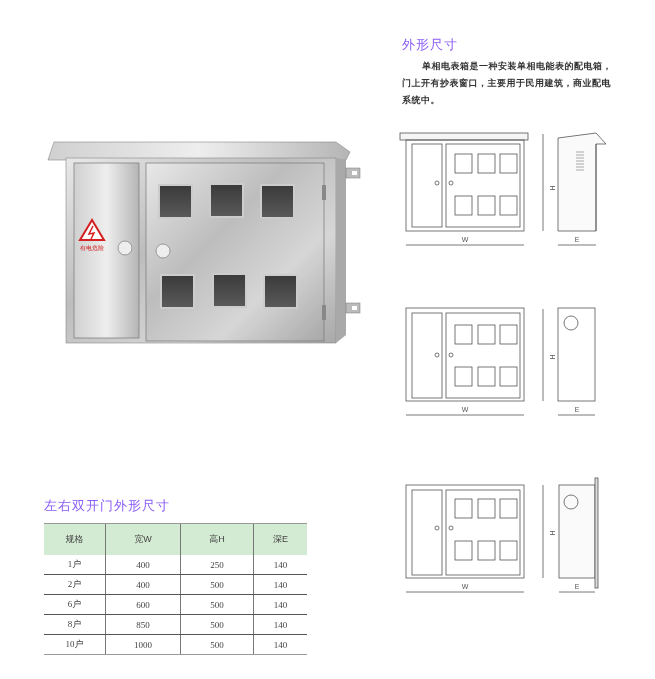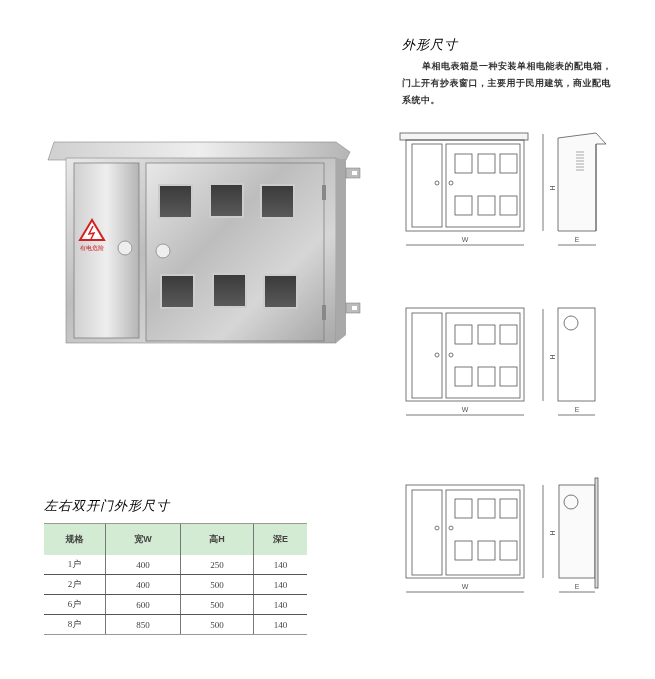--- a/index.html
+++ b/index.html
@@ -1,21 +1,21 @@
 <!DOCTYPE html>
 <html><head>
 <meta charset="utf-8">
 <style>
   html,body{margin:0;padding:0;background:#fff;}
   body{width:655px;height:679px;position:relative;overflow:hidden;font-family:"DejaVu Sans",sans-serif;color:#333;}
   .abs{position:absolute;}
-  .title-green{color:#000000;font-size:13px;letter-spacing:1px;font-style:italic;}
+  .title-green{color:#8b5cf6;font-size:13px;letter-spacing:1px;}
   .desc{font-size:9px;line-height:17px;color:#333;width:215px;letter-spacing:0.5px;}
   table.spec{border-collapse:collapse;font-family:"Liberation Sans",sans-serif;font-size:9px;color:#444;}
-  table.spec th{background:#d4ebd3;font-weight:bold;height:29px;border-top:1px solid #999;}
+  table.spec th{background:#d4ebd3;font-weight:normal;height:29px;border-top:1px solid #999;}
   table.spec td{height:17px;border-bottom:1px solid #555;text-align:center;font-family:Liberation Serif, serif;}
   table.spec th,table.spec td{text-align:center;border-left:1px solid #777;}
   table.spec th:first-child,table.spec td:first-child{border-left:none;}
   table.spec tr:last-child td{border-bottom:1px solid #999;}
   svg{display:block;}
 </style>
 </head>
 <body>
 
 <div class="abs title-green" style="left:402px;top:36px;">外形尺寸</div>
@@ -190,14 +190,20 @@
         <td>600</td>
         <td>500</td>
         <td>140</td>
       </tr>
     <tr>
         <td>8户</td>
         <td>850</td>
         <td>500</td>
         <td>140</td>
       </tr>
+    <tr>
+        <td>10户</td>
+        <td>1000</td>
+        <td>500</td>
+        <td>140</td>
+      </tr>
   </tbody>
 </table>
 
 </body></html>

